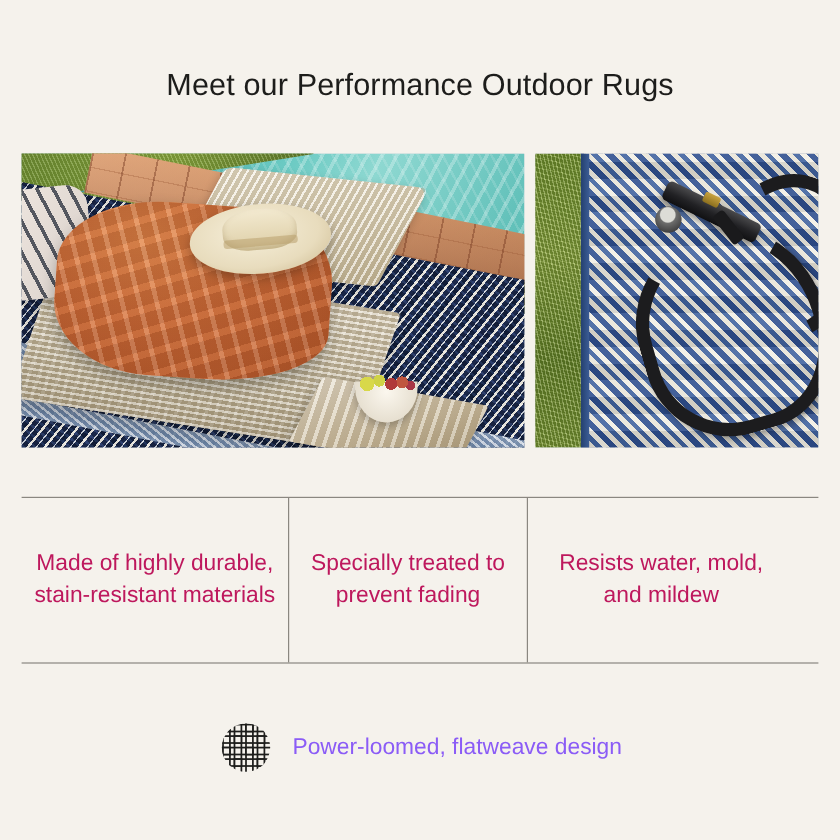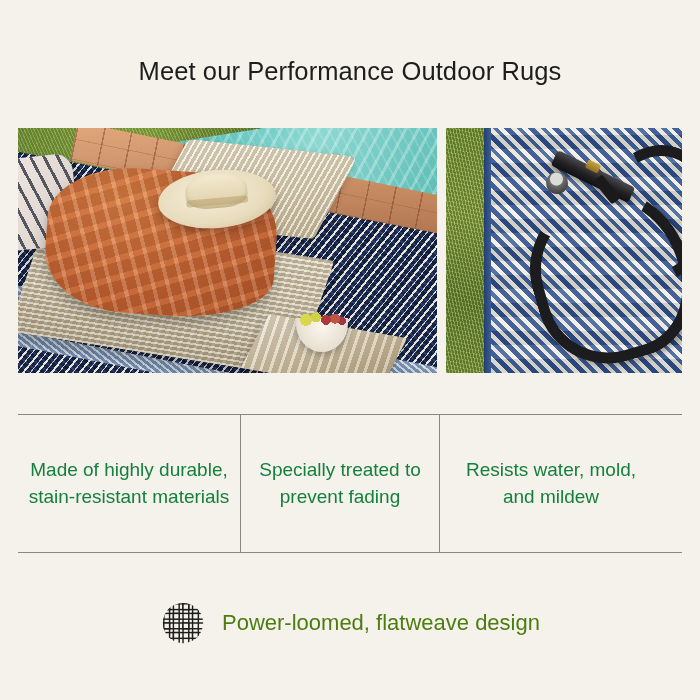--- a/index.html
+++ b/index.html
@@ -345,21 +345,21 @@
     display: flex;
     align-items: center;
     justify-content: center;
     text-align: center;
     box-sizing: border-box;
     padding: 0 10px;
   }
   .feature-text {
     font-size: 19px;
     line-height: 26.5px;
-    color: #15803d;
+    color: #be185d;
     font-weight: 400;
   }
   .f1 { width: 222px; }
   .f2 { width: 200px; border-left: 1.2px solid #8a8780; border-right: 1.2px solid #8a8780; }
   .f3 { width: 222px; justify-content: flex-end; }
 
   
   .footer-note {
     position: absolute;
     left: 0;
@@ -369,23 +369,23 @@
     align-items: center;
     justify-content: center;
     gap: 16px;
   }
   .weave-icon {
     width: 46px;
     height: 46px;
     flex: 0 0 46px;
   }
   .footer-text {
-    font-size: 22px;
+    font-size: 19px;
     line-height: 28px;
-    color: #4d7c0f;
+    color: #8b5cf6;
     font-weight: 400;
   }
 </style>
 </head>
 <body>
 
 <div class="page">
 
   <div class="headline">Meet our Performance Outdoor Rugs</div>
 

